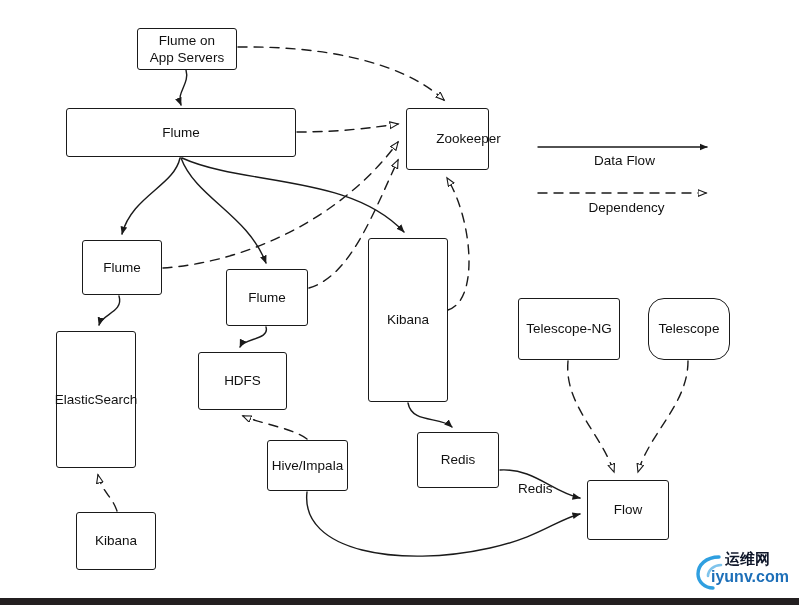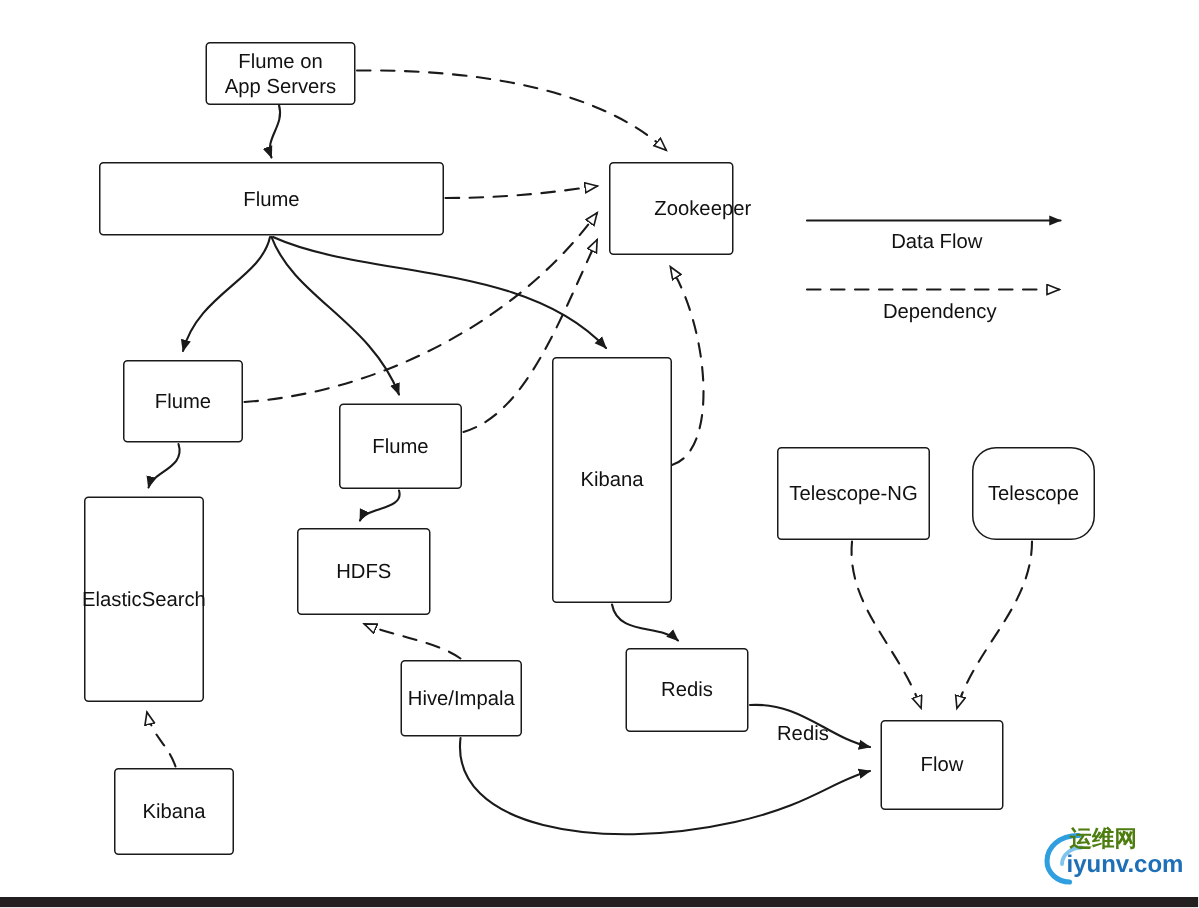--- a/index.html
+++ b/index.html
@@ -77,25 +77,25 @@
   }
   #watermark {
     position: absolute;
     left: 694px;
     top: 550px;
     width: 100px;
     height: 44px;
   }
   #watermark .wm-cn {
     position: absolute;
-    left: 19px;
+    left: 31px;
     top: 0px;
     font-size: 15px;
     letter-spacing: 0px;
-    color: #4d7c0f;
+    color: #0f172a;
     font-family: Liberation Serif, serif;
     font-weight: 700;
   }
   #watermark .wm-en {
     position: absolute;
     left: 17px;
     top: 18px;
     font-size: 16px;
     color: #1d6fb8;
     font-weight: 700;

